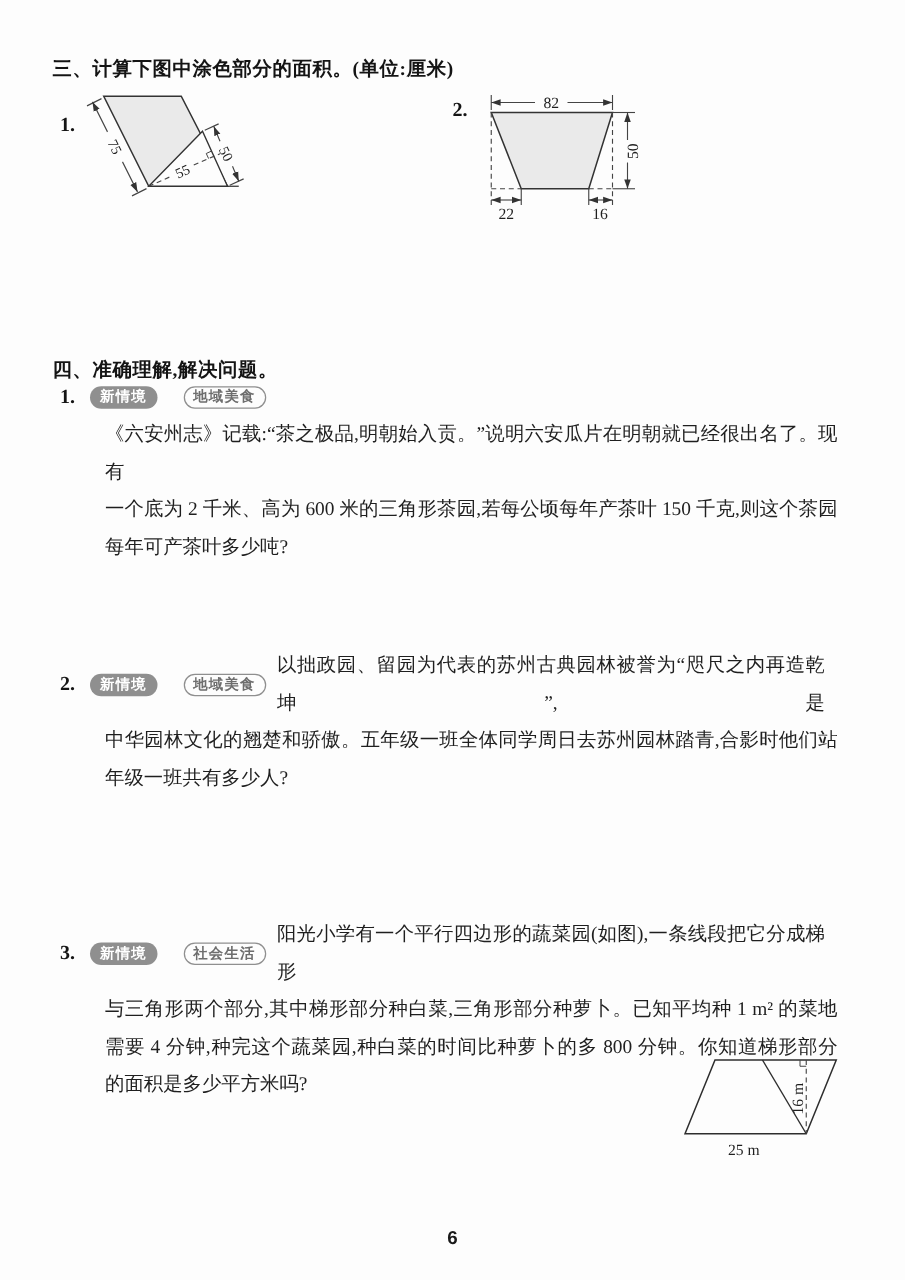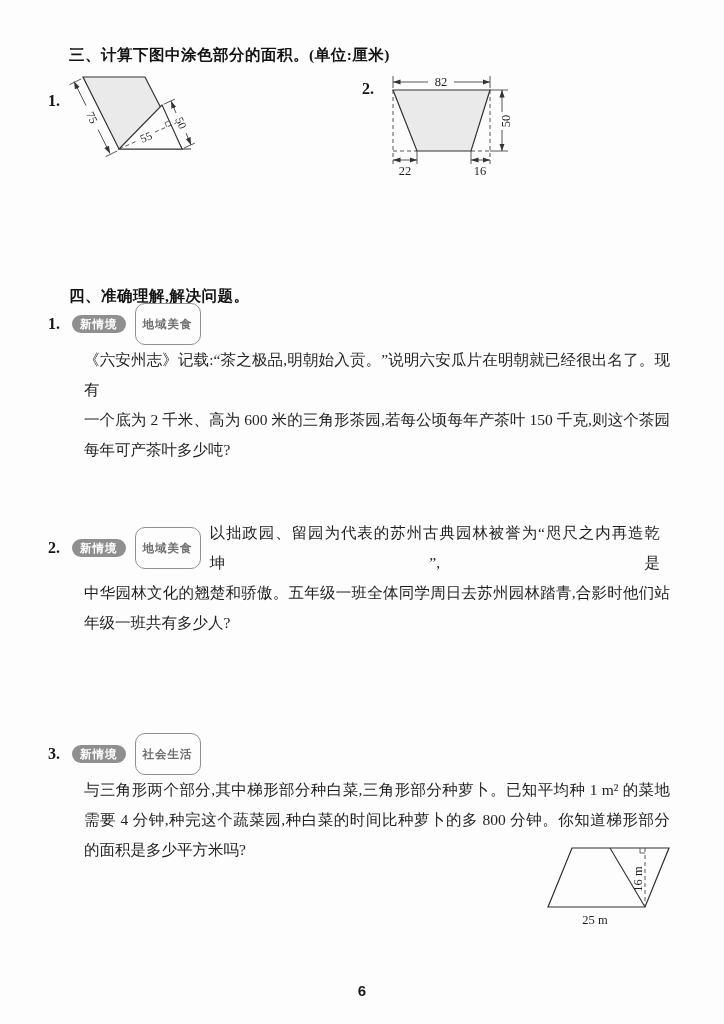--- a/index.html
+++ b/index.html
@@ -7,40 +7,40 @@
   .page{
     position:relative;
     width:724px;height:1024px;
     margin:0 auto;
     background:#fdfdfd;
     font-family:"Liberation Serif","DejaVu Serif",serif;
     color:#1f1f1f;
     overflow:hidden;
   }
   .sec-heading{
-    position:absolute;left:69px;
+    position:absolute;left:42px;
     font-size:15.5px;font-weight:bold;color:#141414;
     letter-spacing:0.5px;white-space:nowrap;
   }
   .fig-label{
     position:absolute;font-size:16px;font-weight:bold;color:#141414;
   }
   svg.fig{position:absolute;overflow:visible;}
   .problem{position:absolute;left:48px;width:612px;font-size:15.5px;line-height:30px;}
   .first-line{display:flex;align-items:center;width:612px;}
   .pnum{width:24px;flex:none;font-weight:bold;font-size:16px;color:#141414;}
-  .badges{display:flex;flex:none;align-items:center;gap:9px;margin-right:9px;
+  .badges{display:flex;flex:none;align-items:center;gap:21px;margin-right:9px;
           font-family:"Liberation Sans","DejaVu Sans",sans-serif;}
   .badge-fill{
     background:#8f8f8f;color:#ffffff;font-size:11.5px;font-weight:bold;
     height:18px;line-height:18px;padding:0 8px;border-radius:10px;letter-spacing:1px;
   }
   .badge-line{
     border:1px solid #8f8f8f;color:#6e6e6e;font-size:11.5px;font-weight:bold;
-    height:16px;line-height:16px;padding:12px 7px;border-radius:10px;letter-spacing:1px;
+    height:16px;line-height:16px;padding:0 7px;border-radius:10px;letter-spacing:1px;
     background:transparent;
   }
   .l1{flex:1;text-align:justify;text-align-last:justify;}
   .pline{width:586px;margin-left:36px;text-align:justify;text-align-last:justify;}
   .pline-end{text-align-last:left;}
   .page-number{
     position:absolute;left:0;right:0;top:982px;text-align:center;
     font-family:"Liberation Sans","DejaVu Sans",sans-serif;
     font-size:15px;font-weight:bold;color:#1a1a1a;
   }
@@ -149,20 +149,21 @@
     <div class="pline pline-end">年级一班共有多少人?</div>
   </div>
 
   <div class="problem" style="top:733px;">
     <div class="first-line">
       <span class="pnum">3.</span>
       <span class="badges">
         <span class="badge-fill">新情境</span>
         <span class="badge-line">社会生活</span>
       </span>
+      <span class="l1">阳光小学有一个平行四边形的蔬菜园(如图),一条线段把它分成梯形</span>
     </div>
     <div class="pline">与三角形两个部分,其中梯形部分种白菜,三角形部分种萝卜。已知平均种 1 m² 的菜地</div>
     <div class="pline">需要 4 分钟,种完这个蔬菜园,种白菜的时间比种萝卜的多 800 分钟。你知道梯形部分</div>
     <div class="pline pline-end">的面积是多少平方米吗?</div>
   </div>
 
   <svg class="fig" style="left:533px;top:833px;" width="162" height="95" viewBox="0 0 162 95">
     <path d="M15,74 L39,15 L136,15 L112,74 Z" fill="#fdfdfd" stroke="#2e2e2e" stroke-width="1.2"></path>
     <line x1="77" y1="15" x2="112" y2="74" stroke="#2e2e2e" stroke-width="1.1"></line>
     <line x1="112" y1="15" x2="112" y2="74" stroke="#444" stroke-width="0.9" stroke-dasharray="4 3"></line>

